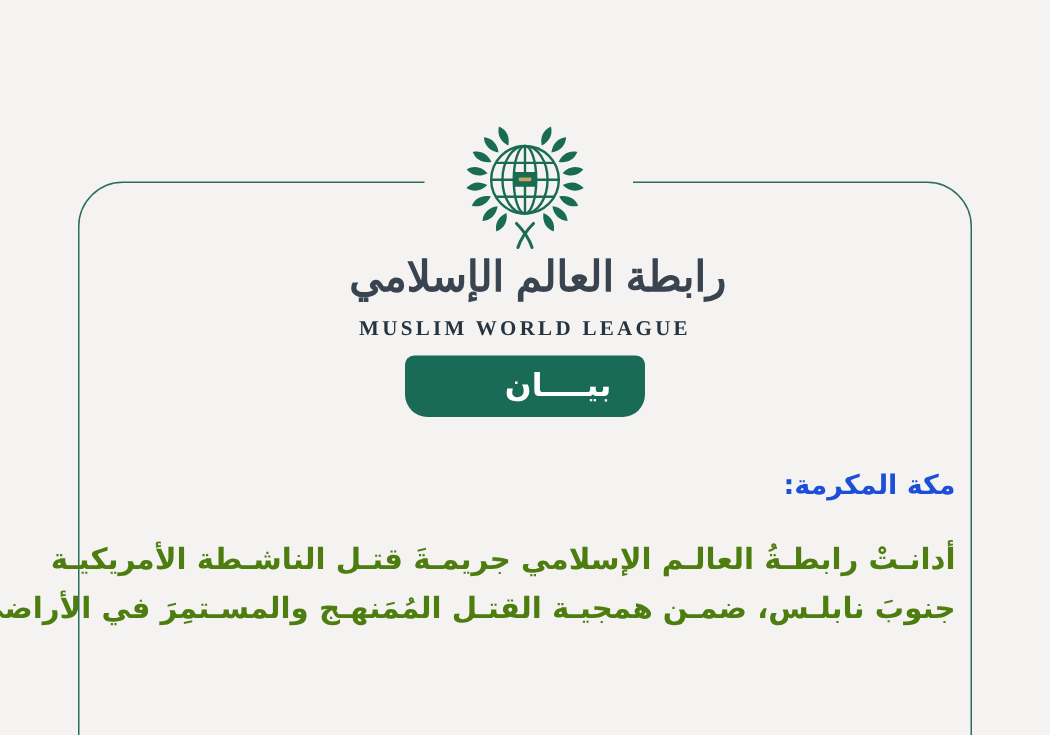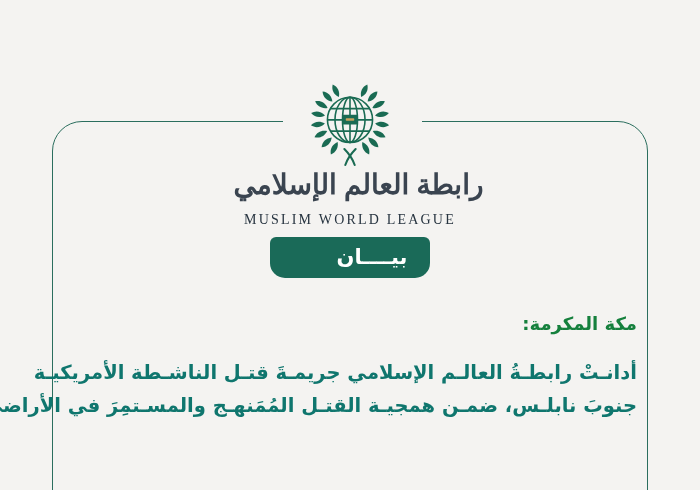--- a/index.html
+++ b/index.html
@@ -42,38 +42,38 @@
     height: 83px;
   }
   .logo-wrap svg { display: block; width: 100%; height: 100%; }
   .arabic-calligraphy {
     position: absolute;
     left: 0;
     top: 160px;
     width: 700px;
     text-align: center;
     direction: rtl;
-    font-family: Liberation Serif, serif;
+    font-family: Liberation Sans, sans-serif;
     font-size: 28px;
     font-weight: bold;
     color: #3a4450;
     letter-spacing: -1px;
     line-height: 50px;
     padding-left: 17px;
   }
   .english-title {
     position: absolute;
     left: 0;
     top: 212px;
     width: 700px;
     text-align: center;
     direction: ltr;
     font-family: "Liberation Serif", "DejaVu Serif", serif;
     font-size: 14px;
-    font-weight: normal;
+    font-weight: bold;
     letter-spacing: 2.2px;
     color: #273440;
   }
   .banner {
     position: absolute;
     left: 270px;
     top: 237px;
     width: 160px;
     height: 41px;
     background: #1a6a58;
@@ -88,30 +88,30 @@
     color: #ffffff;
     direction: rtl;
     padding-left: 44px;
   }
   .location-heading {
     position: absolute;
     right: 63px;
     top: 313px;
     font-size: 18px;
     font-weight: bold;
-    color: #15803d;
+    color: #1d4ed8;
     direction: rtl;
   }
   .paragraph {
     position: absolute;
     right: 63px;
     left: 70px;
     top: 357px;
     direction: rtl;
-    color: #0f766e;
+    color: #4d7c0f;
   }
   .para-line {
     height: 32.5px;
     line-height: 32.5px;
     font-size: 19.5px;
     font-weight: bold;
     text-align: justify;
     text-align-last: justify;
     white-space: nowrap;
     overflow: visible;

